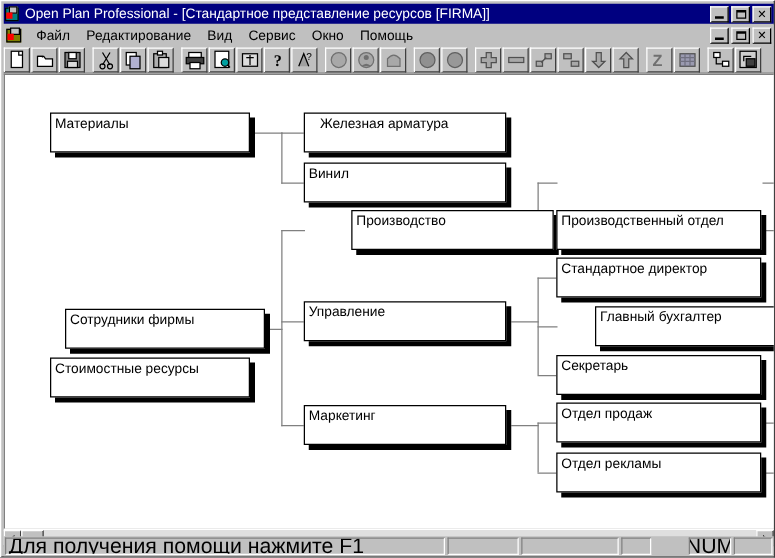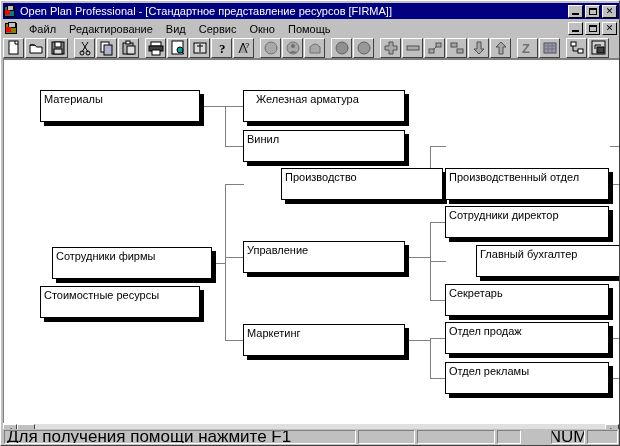--- a/index.html
+++ b/index.html
@@ -372,21 +372,21 @@
     <div class="link h" style="left:606px;top:86px;width:12px;"></div>
     <div class="link h" style="left:606px;top:124px;width:12px;"></div>
     <div class="link h" style="left:606px;top:278px;width:12px;"></div>
     <div class="link h" style="left:606px;top:318px;width:12px;"></div>
 
     <div class="node" style="left:36px;top:30px;width:160px;height:32px;"><span>Материалы</span></div>
     <div class="node" style="left:239px;top:30px;width:162px;height:32px;padding-left:12px;"><span>Железная арматура</span></div>
     <div class="node" style="left:239px;top:70px;width:162px;height:32px;"><span>Винил</span></div>
     <div class="node" style="left:239px;top:108px;width:162px;height:32px;margin-left:38px;"><span>Производство</span></div>
     <div class="node" style="left:441px;top:108px;width:164px;height:32px;"><span>Производственный отдел</span></div>
-    <div class="node" style="left:441px;top:146px;width:164px;height:32px;"><span>Сотрудники директор</span></div>
+    <div class="node" style="left:441px;top:146px;width:164px;height:32px;"><span>Стандартное директор</span></div>
     <div class="node" style="left:36px;top:187px;width:160px;height:32px;margin-left:12px;"><span>Сотрудники фирмы</span></div>
     <div class="node" style="left:239px;top:181px;width:162px;height:32px;"><span>Управление</span></div>
     <div class="node" style="left:441px;top:185px;width:164px;height:32px;margin-left:31px;"><span>Главный бухгалтер</span></div>
     <div class="node" style="left:441px;top:224px;width:164px;height:32px;"><span>Секретарь</span></div>
     <div class="node" style="left:36px;top:226px;width:160px;height:32px;"><span>Стоимостные ресурсы</span></div>
     <div class="node" style="left:239px;top:264px;width:162px;height:32px;"><span>Маркетинг</span></div>
     <div class="node" style="left:441px;top:262px;width:164px;height:32px;"><span>Отдел продаж</span></div>
     <div class="node" style="left:441px;top:302px;width:164px;height:32px;"><span>Отдел рекламы</span></div>
   </div>
 

